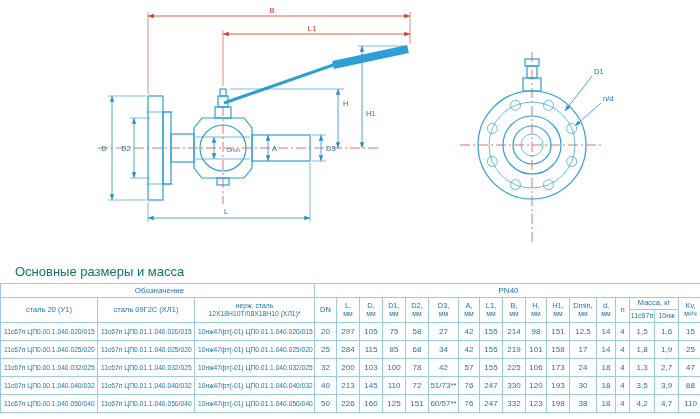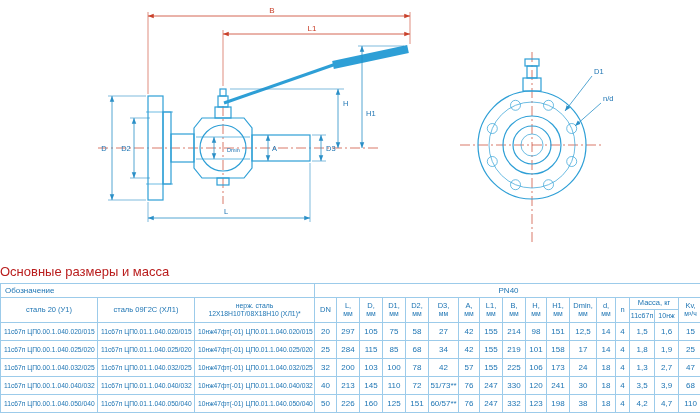--- a/index.html
+++ b/index.html
@@ -15,30 +15,30 @@
   .hbar { stroke:#2e9fd6; stroke-width:8; }
   .rdim { stroke:#c9402a; stroke-width:0.8; fill:none; }
   .rext { stroke:#c9402a; stroke-width:0.6; fill:none; }
   .bdim { stroke:#2a8fc7; stroke-width:0.8; fill:none; }
   .bext { stroke:#2a8fc7; stroke-width:0.6; fill:none; }
   .rlab { fill:#c9402a; font-size:8px; }
   .blab { fill:#2076b4; font-size:7.5px; }
   .slab { fill:#2076b4; font-size:5.5px; }
 
   
-  .section-title { color:#b91c1c; font-size:13px; padding:6px 0 4px 0; }
+  .section-title { color:#0f766e; font-size:13px; padding:6px 0 4px 15px; }
 
   
   table { width:700px; border-collapse:collapse; table-layout:fixed; }
   th, td { border:1px solid #9ccbea; color:#2076b4; font-weight:normal;
            text-align:center; vertical-align:middle; overflow:hidden;
            white-space:nowrap; }
   th { font-size:7.5px; line-height:1.15; padding:1px 0; }
   th .unit { font-size:6.8px; }
-  .desig-head { text-align:left; padding-left:4px; font-size:8px; height:14px; }
+  .desig-head { text-align:center; padding-left:4px; font-size:8px; height:14px; }
   .pn-head { font-size:8px; }
   .stainless-head { font-size:6.8px; }
   td.num   { font-size:8px;  height:18px; padding:1px 0; }
   td.desig { font-size:6.7px; text-align:left; padding:1px 0 1px 3px; }
   .mass-sub { font-size:7px; height:13px; }
 </style>
 </head>
 <body>
 
 <svg class="drawing-area" width="700" height="258" viewBox="0 0 700 258" xmlns="http://www.w3.org/2000/svg">
@@ -319,21 +319,21 @@
         <td class="num">40</td>
         <td class="num">213</td>
         <td class="num">145</td>
         <td class="num">110</td>
         <td class="num">72</td>
         <td class="num">51/73**</td>
         <td class="num">76</td>
         <td class="num">247</td>
         <td class="num">330</td>
         <td class="num">120</td>
-        <td class="num">241</td>
+        <td class="num">193</td>
         <td class="num">30</td>
         <td class="num">18</td>
         <td class="num">4</td>
         <td class="num">3,5</td>
         <td class="num">3,9</td>
         <td class="num">68</td>
       </tr>
       <tr>
         <td class="desig">11с67п ЦП0.00.1.040.050/040</td>
         <td class="desig">11с67п ЦП0.01.1.040.050/040</td>

